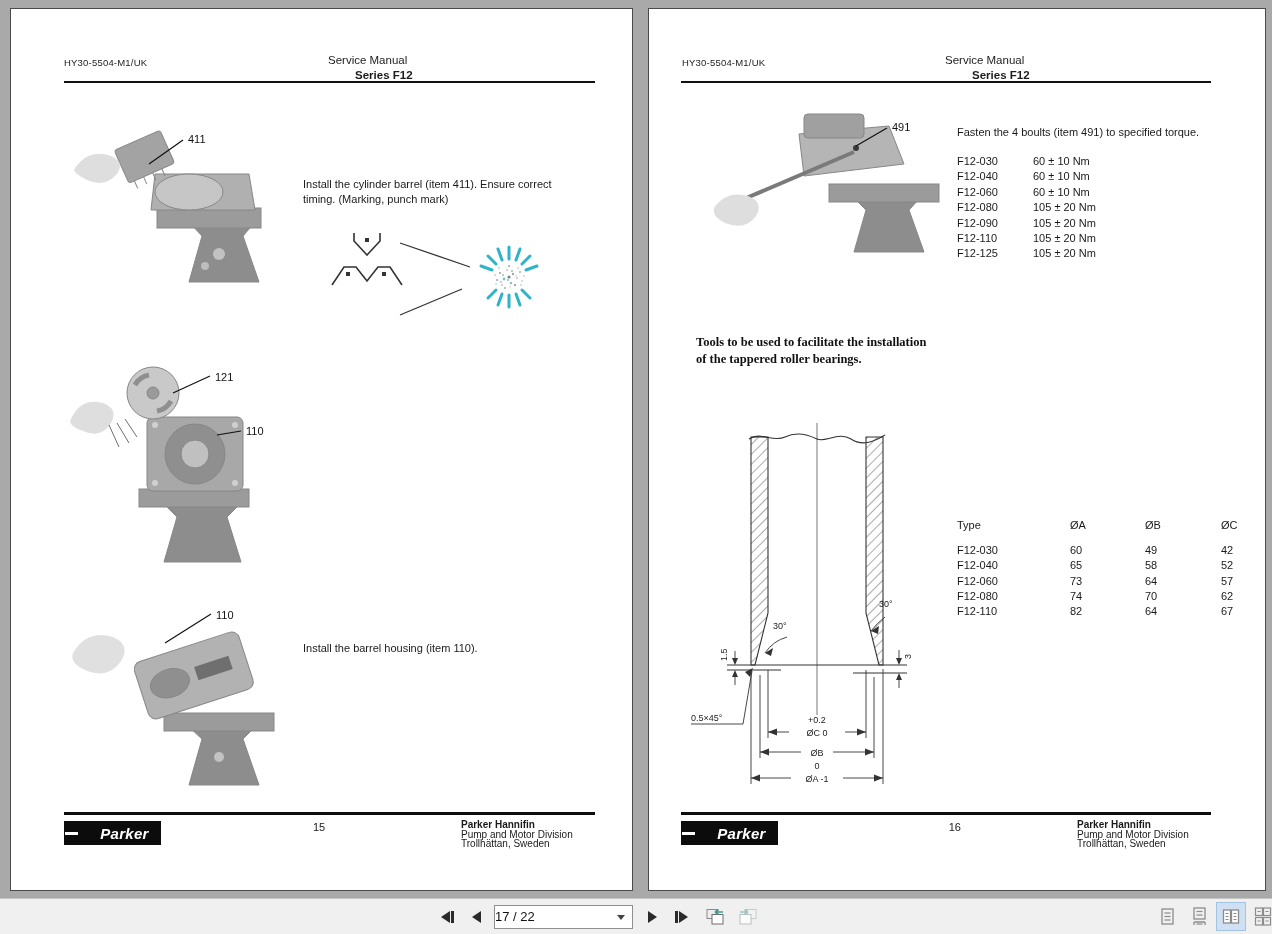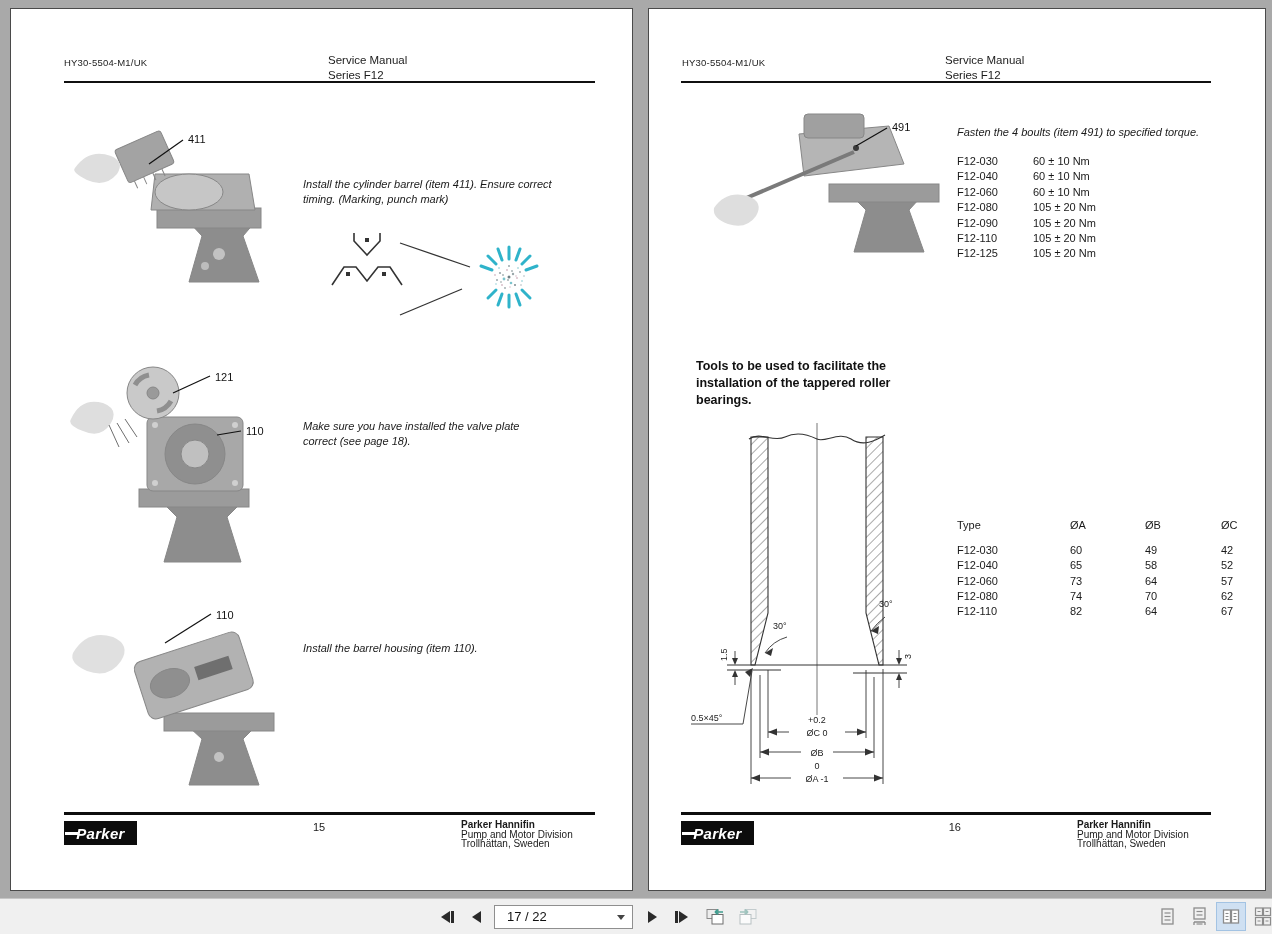--- a/index.html
+++ b/index.html
@@ -10,51 +10,51 @@
     -webkit-font-smoothing:antialiased;
   }
   .doc-area{position:absolute;left:0;top:0;width:1272px;height:672px;}
   .page{position:absolute;top:8px;height:883px;background:#ffffff;border:1px solid #4a4a4a;box-sizing:border-box;}
   .page-left{left:10px;width:623px;}
   .page-right{left:648px;width:618px;}
 
   .abs{position:absolute;}
   .hdr-code{font-size:9.5px;color:#1c1c1c;letter-spacing:0.2px;}
   .hdr-center{font-size:11.5px;color:#1c1c1c;line-height:14.5px;}
-  .hdr-series{font-weight:normal;}
+  .hdr-series{font-weight:bold;margin-left:27px;}
   .hdr-rule{height:2px;background:#101010;}
 
-  .body-text{font-size:11px;line-height:15px;color:#1a1a1a;font-style:italic;}
+  .body-text{font-size:11px;line-height:15px;color:#1a1a1a;}
   .tools-heading{font-weight:bold;font-size:12.5px;line-height:17px;color:#111;}
 
   .torque-rows{font-size:11px;line-height:15.4px;color:#1a1a1a;}
   .torque-rows .t{display:inline-block;width:76px;}
 
   .dim-table-head{font-size:11px;color:#1a1a1a;}
   .dim-table-rows{font-size:11px;line-height:15.3px;color:#1a1a1a;}
   .c-type{display:inline-block;width:113px;}
   .c-a{display:inline-block;width:75px;}
   .c-b{display:inline-block;width:76px;}
   .c-c{display:inline-block;width:40px;}
 
   .ftr-rule{height:3px;background:#0d0d0d;}
-  .logo{width:73px;height:24px;background:#0c0c0c;color:#fff;display:flex;align-items:center;justify-content:center;font-weight:bold;font-style:italic;font-size:15px;letter-spacing:0.3px;position:absolute;}
+  .logo{width:73px;height:24px;background:#0c0c0c;color:#fff;display:flex;align-items:center;justify-content:center;font-weight:bold;font-style:italic;font-size:15px;letter-spacing:0.3px;position:absolute;padding-left:24px;}
   .logo::before{content:"";position:absolute;left:1px;top:11px;width:13px;height:3px;background:#fff;}
   .pagenum{font-size:11px;color:#1a1a1a;}
   .ftr-co{font-size:10px;line-height:9.5px;color:#1a1a1a;}
   .ftr-co .co{font-weight:bold;}
 
   svg text{font-family:"Liberation Sans",sans-serif;}
   .callout{font-size:11px;fill:#111;}
   .dimtxt{font-size:9px;fill:#222;}
 
   
   .toolbar{position:absolute;left:0;top:898px;width:1272px;height:36px;background:#f0f0f0;border-top:1px solid #c6c6c6;box-sizing:border-box;}
   .tb-btn{position:absolute;top:3px;width:28px;height:29px;display:flex;align-items:center;justify-content:center;background:transparent;border:none;padding:0;}
-  .combo{position:absolute;left:494px;top:6px;width:139px;height:24px;background:#fff;border:1px solid #8f8f8f;box-sizing:border-box;font-size:13px;color:#111;line-height:22px;padding-left:12px;}
+  .combo{position:absolute;left:494px;top:6px;width:139px;height:24px;background:#fff;border:1px solid #8f8f8f;box-sizing:border-box;font-size:13px;color:#111;line-height:22px;padding-left:0;}
   .combo-arrow{position:absolute;right:7px;top:9px;width:0;height:0;border-left:4px solid transparent;border-right:4px solid transparent;border-top:5px solid #444;}
   .layout-btn{position:absolute;top:3px;width:30px;height:29px;display:flex;align-items:center;justify-content:center;background:transparent;border:1px solid transparent;padding:0;box-sizing:border-box;}
   .layout-btn.active{background:#cfe0f2;border:1px solid #a3c3e3;}
 </style>
 </head>
 <body>
 
 <div class="doc-area">
 
   <div class="page page-left">
@@ -162,21 +162,20 @@
         <path d="M2,60 q10,-22 32,-16 q16,6 8,20 q-10,16 -28,8 q-16,-6 -12,-12z" fill="#dedede" stroke="none"></path>
         <path d="M40,66 l10,22 M48,64 l12,20 M56,60 l12,18" stroke="#6f6f6f"></path>
       </g>
       <line x1="141" y1="17" x2="104" y2="34" stroke="#111" stroke-width="1.2"></line>
       <text class="callout" x="146" y="22">121</text>
       <line x1="172" y1="72" x2="148" y2="76" stroke="#111" stroke-width="1.2"></line>
       <text class="callout" x="177" y="76">110</text>
     </svg>
 
     <div class="abs body-text" style="left:292px;top:410px;width:240px;">
-      <div>Make sure you have installed the valve plate correct (see page 18).</div>
     </div>
 
     <svg class="abs" style="left:58px;top:588px;" width="270" height="190" viewBox="0 0 270 190">
       <g stroke="#878787" stroke-width="1">
         <path d="M120,188 L133,142 L120,130 L186,130 L174,142 L190,188 Z" fill="#8d8d8d"></path>
         <rect x="95" y="116" width="110" height="18" fill="#9b9b9b"></rect>
         <g transform="rotate(-18 120 80)">
           <rect x="70" y="50" width="110" height="60" rx="8" fill="#b2b2b2"></rect>
           <ellipse cx="100" cy="80" rx="20" ry="14" fill="#8f8f8f"></ellipse>
           <rect x="128" y="72" width="36" height="14" fill="#6f6f6f" stroke="none"></rect>
@@ -228,21 +227,21 @@
     <div class="abs torque-rows" style="left:308px;top:145px;">
       <div><span class="t">F12-030</span><span>60 ± 10 Nm</span></div>
       <div><span class="t">F12-040</span><span>60 ± 10 Nm</span></div>
       <div><span class="t">F12-060</span><span>60 ± 10 Nm</span></div>
       <div><span class="t">F12-080</span><span>105 ± 20 Nm</span></div>
       <div><span class="t">F12-090</span><span>105 ± 20 Nm</span></div>
       <div><span class="t">F12-110</span><span>105 ± 20 Nm</span></div>
       <div><span class="t">F12-125</span><span>105 ± 20 Nm</span></div>
     </div>
 
-    <div class="abs tools-heading" style="left:47px;top:349px;width:242px;">Tools to be used to facilitate the installation of the tappered roller bearings.</div>
+    <div class="abs tools-heading" style="left:47px;top:325px;width:242px;font-family:Liberation Serif, serif;">Tools to be used to facilitate the installation of the tappered roller bearings.</div>
 
     <svg class="abs" style="left:40px;top:408px;" width="240" height="380" viewBox="0 0 240 380">
       <defs>
         <pattern id="hatch" patternUnits="userSpaceOnUse" width="7" height="7" patternTransform="rotate(45)">
           <line x1="0" y1="0" x2="0" y2="7" stroke="#555" stroke-width="1"></line>
         </pattern>
       </defs>
       <line x1="128" y1="6" x2="128" y2="298" stroke="#777" stroke-width="1"></line>
       <path d="M60,22 C72,14 84,26 96,20 S120,18 128,22 S150,14 162,22 S186,24 196,18" fill="none" stroke="#333" stroke-width="1.1"></path>
       <path d="M62,20 L79,20 L79,196 L66,248 L62,248 Z" fill="url(#hatch)" stroke="#333" stroke-width="1.1"></path>

